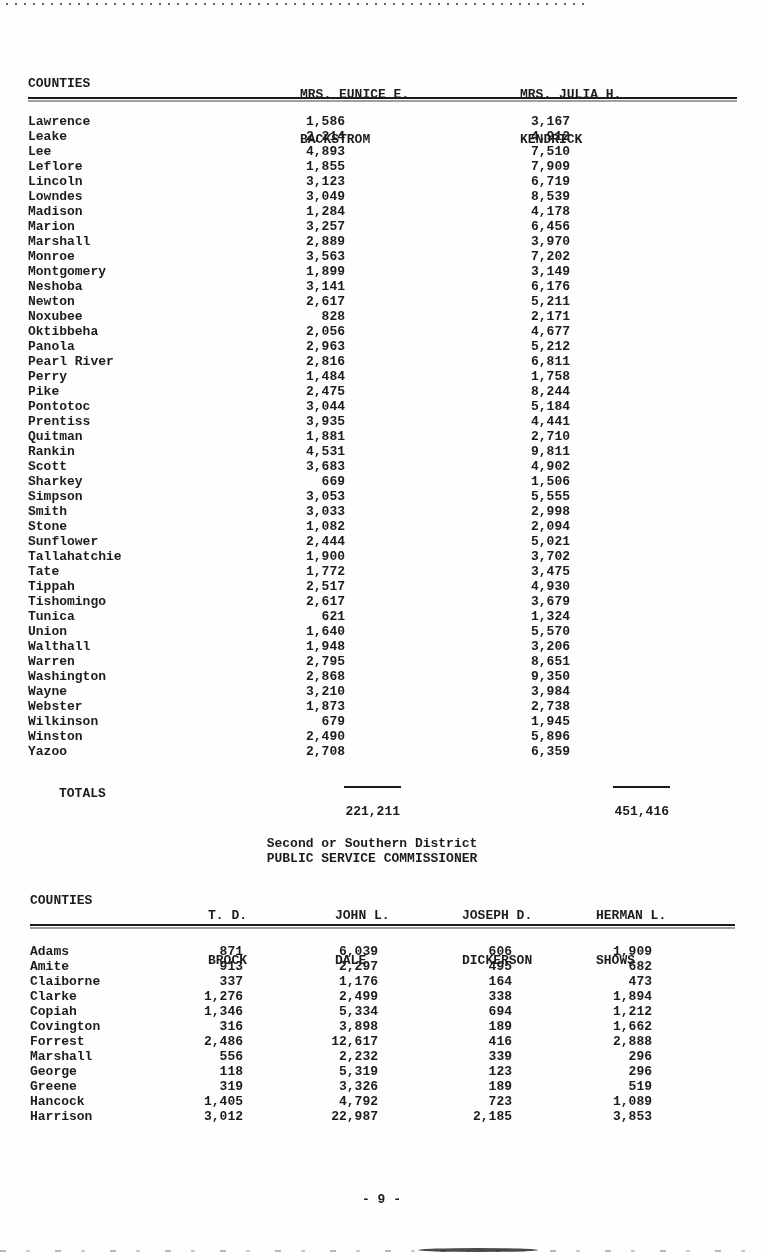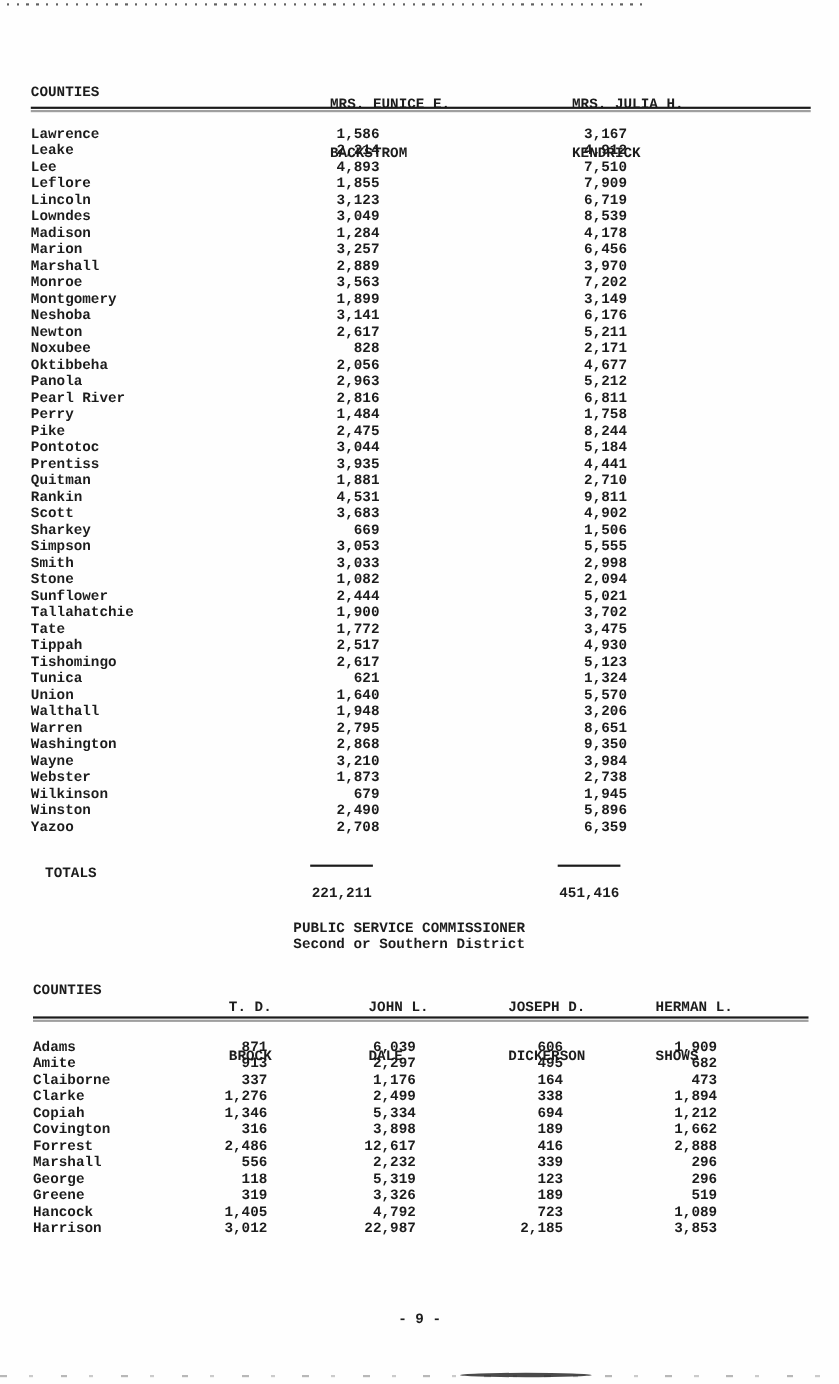--- a/index.html
+++ b/index.html
@@ -56,24 +56,25 @@
   .t1-row {
     display: grid;
     grid-template-columns: 200px 117px 225px;
     line-height: 15px;
     height: 15px;
   }
   .t1-row .val { text-align: right; }
 
   .t1-totals {
     position: absolute;
-    top: 786px; left: 22px; width: 560px;
+    top: 786px; left: 40px; width: 560px;
     display: grid;
     grid-template-columns: 200px 117px 225px;
     line-height: 15px;
+    gap: 44px;
   }
   .t1-totals .label { padding-left: 19px; }
   .t1-totals .val { text-align: right; }
   .t1-totals .val span {
     display: inline-block;
     border-top: 2px solid #1b1b1b;
     padding: 16px 1px;
   }
 
   
@@ -312,21 +313,21 @@
 
     <div class="t1-row">
       <div class="county">Tippah</div>
       <div class="val">2,517</div>
       <div class="val">4,930</div>
     </div>
 
     <div class="t1-row">
       <div class="county">Tishomingo</div>
       <div class="val">2,617</div>
-      <div class="val">5,123</div>
+      <div class="val">3,679</div>
     </div>
 
     <div class="t1-row">
       <div class="county">Tunica</div>
       <div class="val">621</div>
       <div class="val">1,324</div>
     </div>
 
     <div class="t1-row">
       <div class="county">Union</div>
@@ -384,22 +385,22 @@
     </div>
   </div>
 
 <div class="t1-totals">
   <div class="label">TOTALS</div>
   <div class="val"><span>221,211</span></div>
   <div class="val"><span>451,416</span></div>
 </div>
 
 <div class="section2-title">
+  <div>Second or Southern District</div>
   <div>PUBLIC SERVICE COMMISSIONER</div>
-  <div>Second or Southern District</div>
 </div>
 
 <div class="col-head" style="top:893px; left:30px;">COUNTIES</div>
 
 <div class="col-head" style="top:878px; left:208px;">
   <div>T. D.</div>
   <div>BROCK</div>
 </div>
 
 <div class="col-head" style="top:878px; left:335px;">

